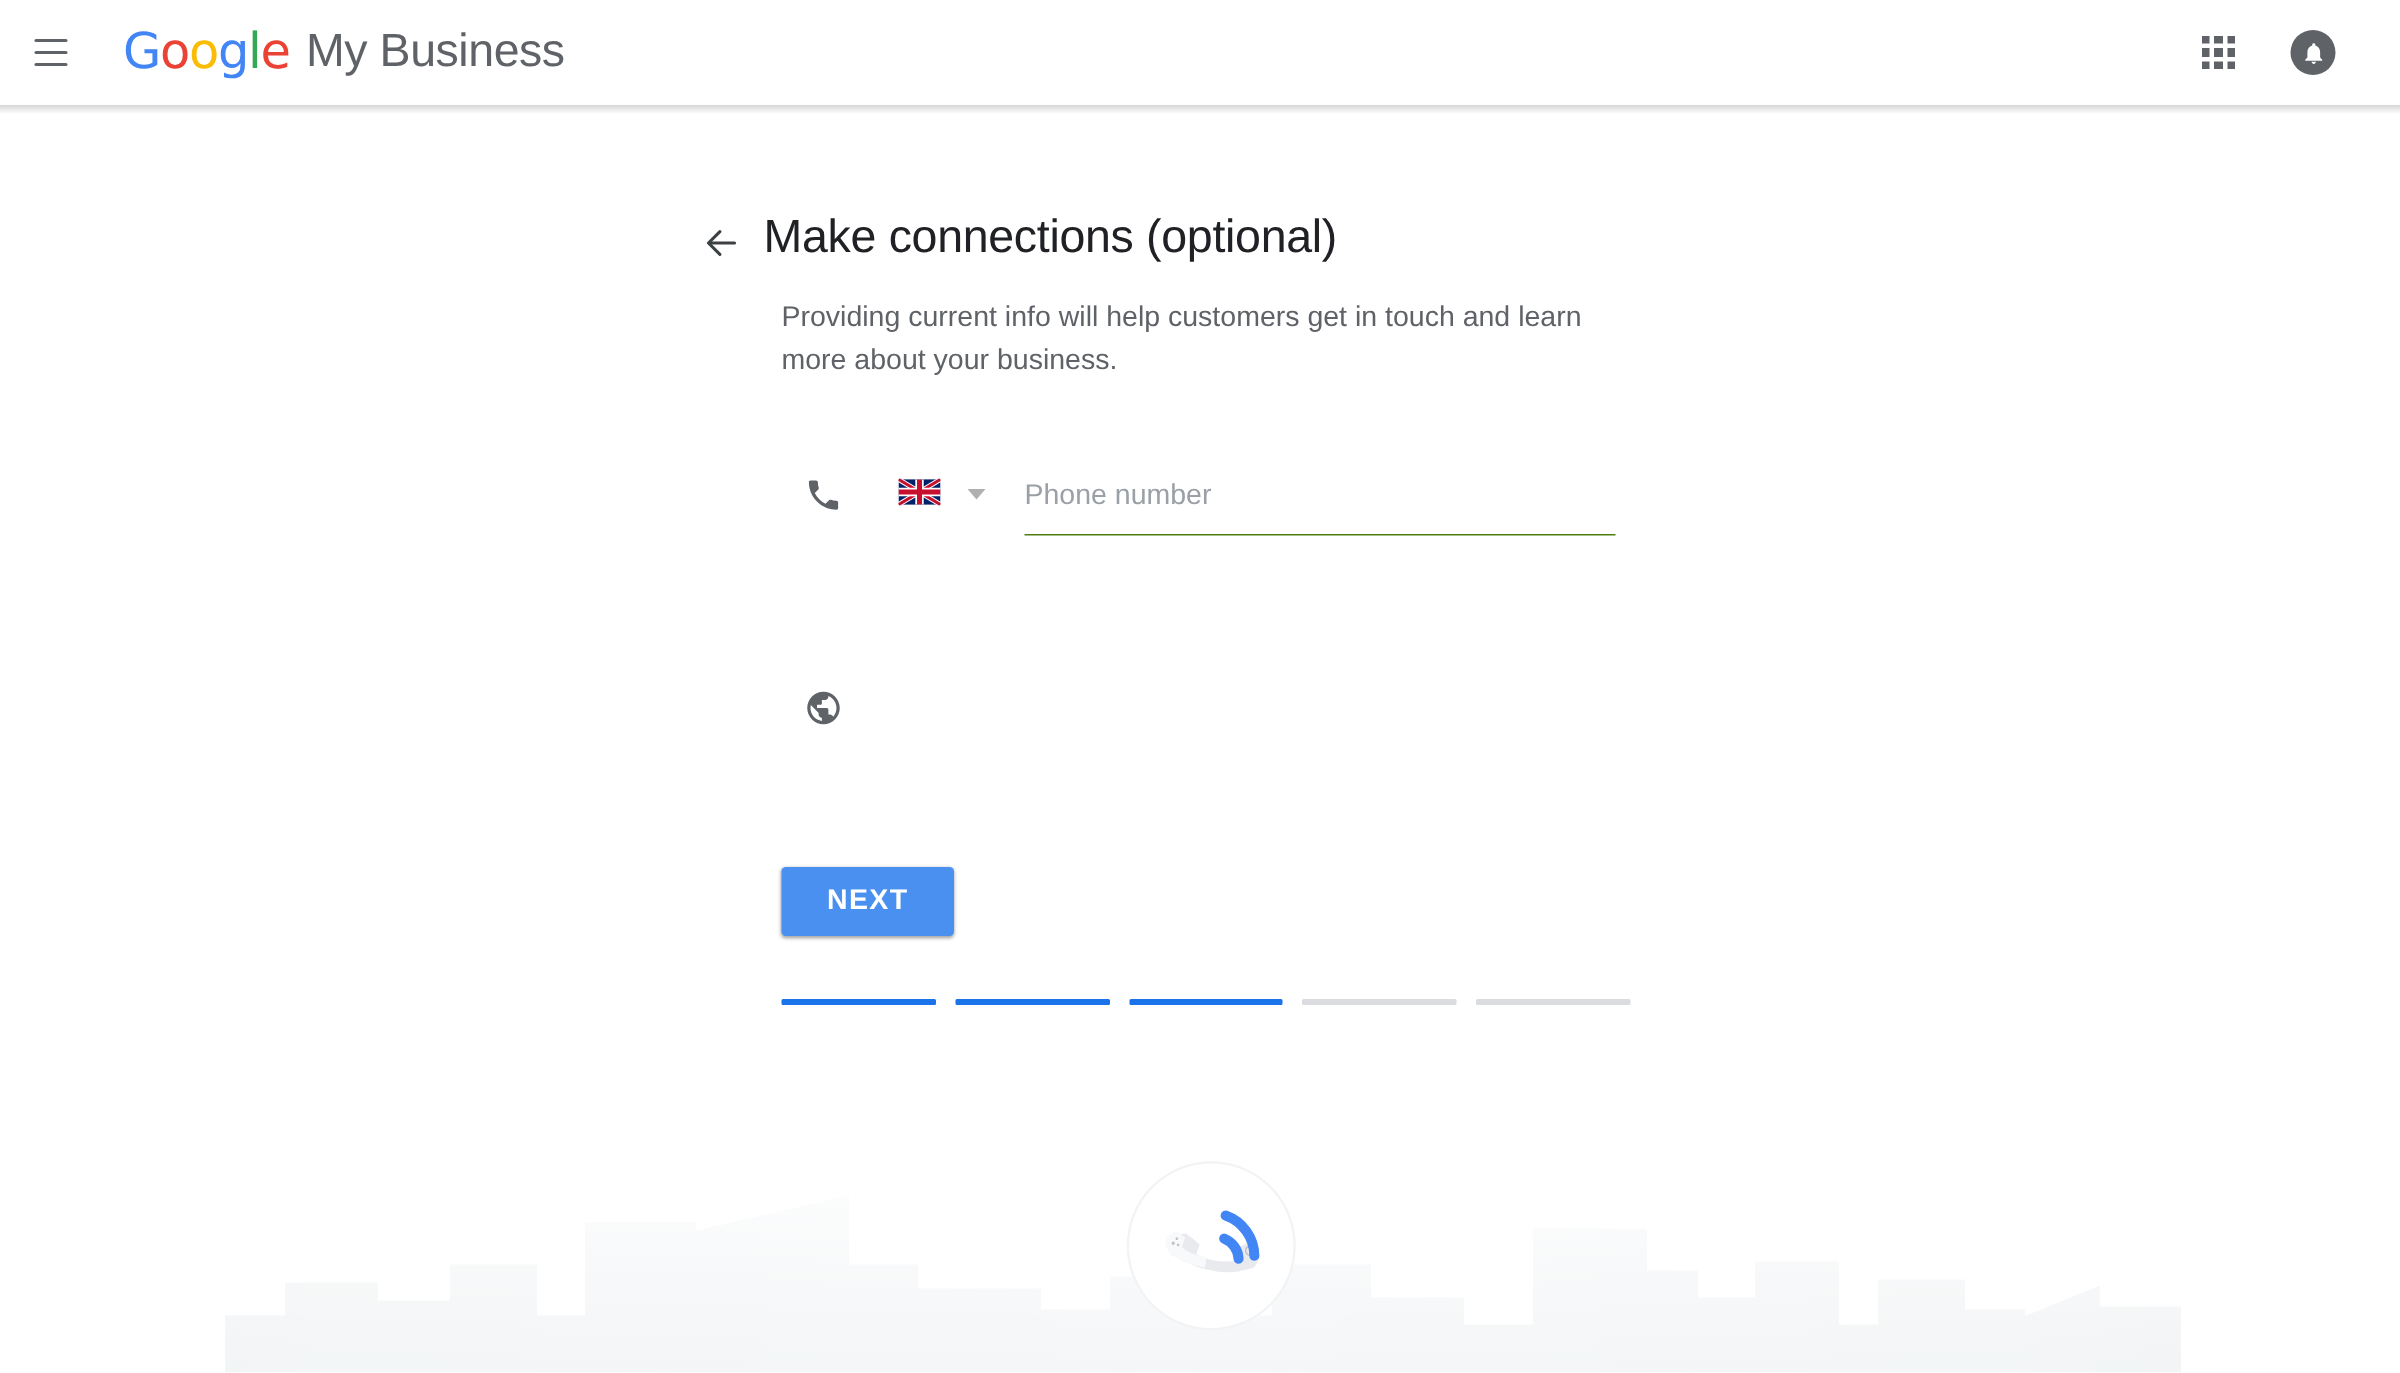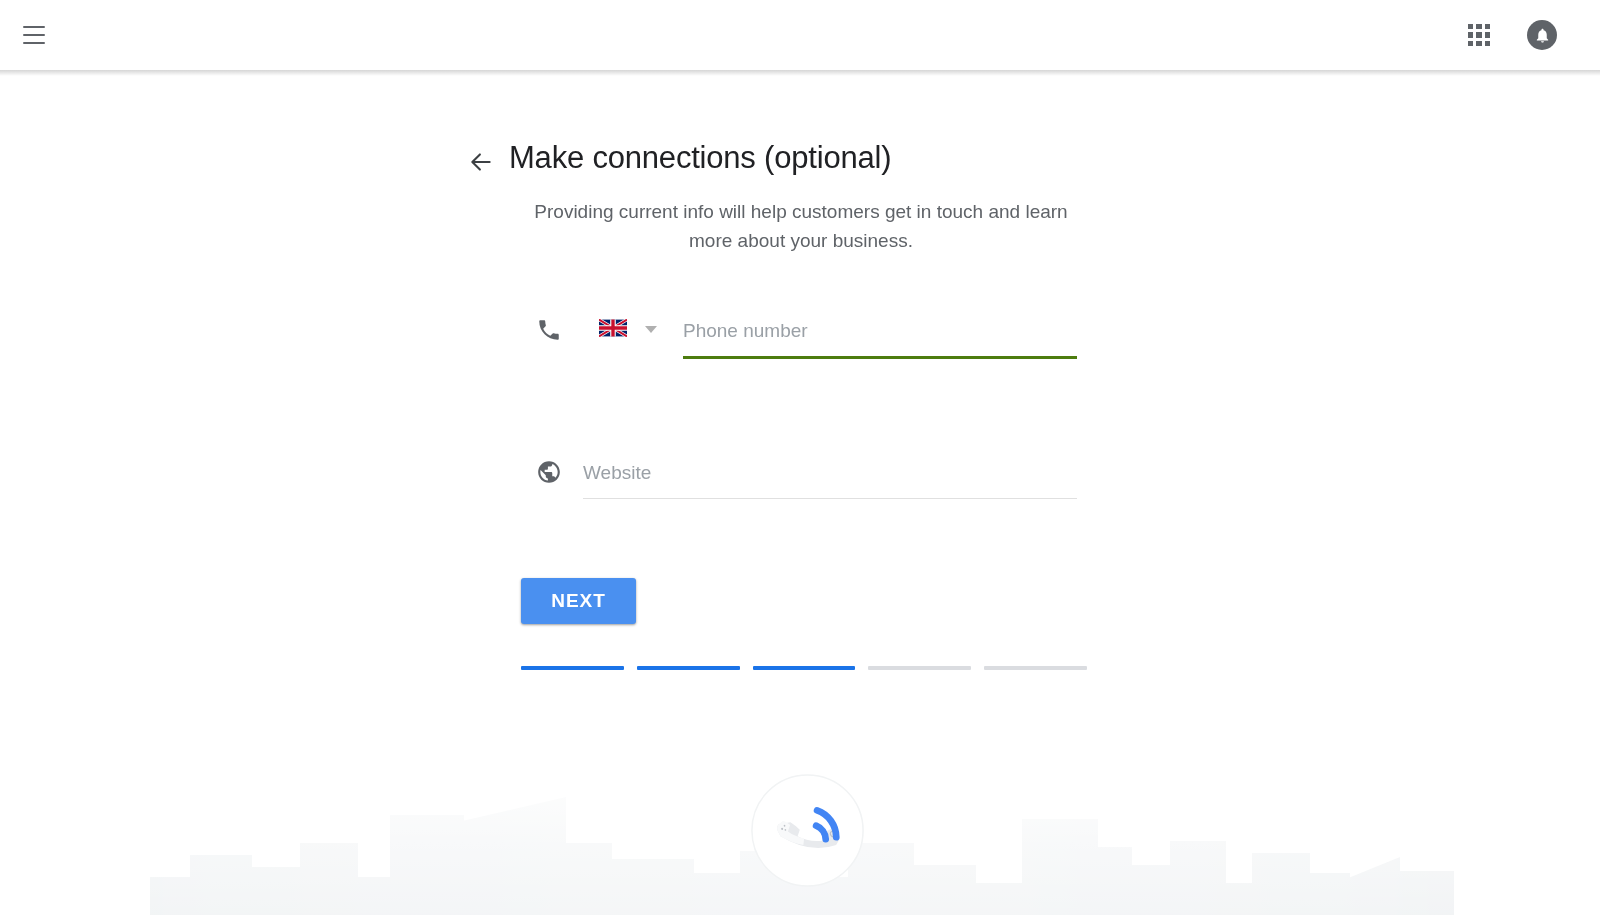--- a/index.html
+++ b/index.html
@@ -154,21 +154,20 @@
   }
 
   .page-subtitle {
     position: absolute;
     left: 521px; top: 127px;
     width: 560px;
     font-size: 19px;
     line-height: 29px;
     color: #5f6368;
     font-weight: 400;
-    text-align: center;
   }
 
   
   .phone-row {
     position: absolute;
     left: 521px; top: 240px;
     width: 570px;
     height: 54px;
   }
   .field-icon {
@@ -193,21 +192,21 @@
     border-right: 6px solid transparent;
     border-top: 7px solid #b0b0b0;
     cursor: pointer;
   }
   .phone-input {
     position: absolute;
     left: 162px; top: 0;
     width: 394px;
     height: 42px;
     border: none;
-    border-bottom: 3px solid #4d7c0f;
+    border-bottom: 1px solid #4d7c0f;
     outline: none;
     font-size: 19px;
     font-family: "Liberation Sans", sans-serif;
     color: #202124;
     background: transparent;
     padding: 0 0 4px 0;
   }
   .phone-input::placeholder { color: #9aa0a6; opacity: 1; }
 
   
@@ -327,20 +326,26 @@
 </svg>
 
 <div class="header">
 
   <div class="hamburger">
     <i></i>
     <i></i>
     <i></i>
   </div>
 
+  <div class="brand">
+    <span class="glogo">
+      <span style="color:#4285F4">G</span><span style="color:#EA4335">o</span><span style="color:#FBBC05">o</span><span style="color:#4285F4">g</span><span style="color:#34A853">l</span><span style="color:#EA4335">e</span>
+    </span>
+    <span class="mybiz">My Business</span>
+  </div>
 
   <div class="apps-icon">
     <b></b>
       <b></b>
       <b></b>
     <b></b>
       <b></b>
       <b></b>
     <b></b>
       <b></b>
@@ -390,21 +395,20 @@
     <input class="phone-input" type="text" placeholder="Phone number" style="">
   </div>
 
   <div class="website-row">
     <span class="field-icon">
       <svg width="26" height="26" viewBox="0 0 24 24" fill="#5f6368">
         <path d="M12 2C6.48 2 2 6.48 2 12s4.48 10 10 10 10-4.48 10-10S17.52 2 12 2zm-1 17.93C7.05 19.44 4 16.08 4 12c0-.62.08-1.21.21-1.79L9 15v1c0 1.1.9 2 2 2v1.93zm6.9-2.54c-.26-.81-1-1.39-1.9-1.39h-1v-3c0-.55-.45-1-1-1H8v-2h2c.55 0 1-.45 1-1V7h2c1.1 0 2-.9 2-2v-.41C17.93 5.78 20 8.65 20 12c0 2.08-.81 3.98-2.1 5.39z"></path>
       </svg>
     </span>
 
-    <input class="website-input" type="text" placeholder="Website" style="">
   </div>
 
   <button class="next-button" style="background: rgb(74, 144, 240);">NEXT</button>
 
   <div class="progress">
     <div style="background: rgb(26, 115, 232);"></div>
     <div style="background: rgb(26, 115, 232);"></div>
     <div style="background: rgb(26, 115, 232);"></div>
     <div style="background: rgb(218, 220, 224);"></div>
     <div style="background: rgb(218, 220, 224);"></div>

